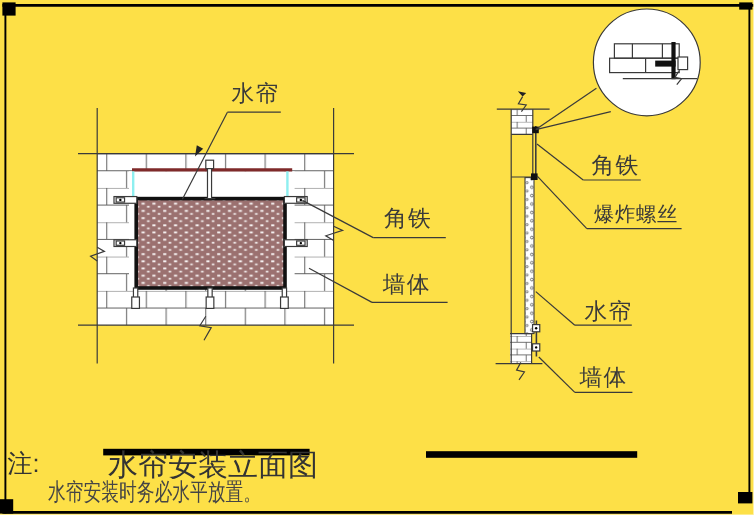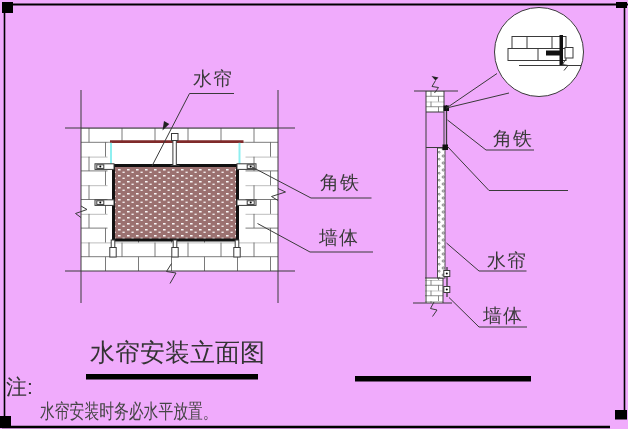--- a/index.html
+++ b/index.html
@@ -1,27 +1,27 @@
 <!DOCTYPE html>
 <html><head>
 <meta charset="utf-8">
 <style>
   html,body{margin:0;padding:0;background:#ffffff;}
   #stage{
-    position:relative;width:628px;height:429px;background:#f0abfc;overflow:hidden;
+    position:relative;width:628px;height:429px;background:#fde047;overflow:hidden;
     font-family:"Liberation Sans","DejaVu Sans",sans-serif;
   }
   #stage svg{position:absolute;left:0;top:0;}
   .lbl{
     position:absolute;color:#3a3a3a;line-height:1;white-space:nowrap;
     font-family:"Liberation Sans","DejaVu Sans",sans-serif;
   }
   .lbl-s{font-size:19px;letter-spacing:1px;}
   .lbl-bolt{font-size:17px;letter-spacing:0.5px;}
-  .title{font-size:25px;letter-spacing:0px;color:#333;}
+  .title{font-size:25px;letter-spacing:0px;color:#333;margin-top:36px;}
   .note-head{font-size:21px;color:#333;}
   .note-body{font-size:20px;color:#454545;transform:scaleX(0.74);transform-origin:left top;}
 </style>
 </head>
 <body>
 
 <div id="stage">
 
   <svg width="628" height="429" viewBox="0 0 628 429">
     <defs>
@@ -193,20 +193,21 @@
 
       <rect x="355" y="376" width="176" height="5.5" fill="#000" stroke="none"></rect>
     </g>
   </svg>
 
   <div class="lbl lbl-s" style="left:193px;top:69px;">水帘</div>
   <div class="lbl lbl-s" style="left:320px;top:173px;">角铁</div>
   <div class="lbl lbl-s" style="left:319px;top:228px;">墙体</div>
 
   <div class="lbl lbl-s" style="left:493px;top:129px;">角铁</div>
+  <div class="lbl lbl-bolt" style="left:495px;top:170px;">爆炸螺丝</div>
   <div class="lbl lbl-s" style="left:487px;top:251px;">水帘</div>
   <div class="lbl lbl-s" style="left:483px;top:306px;">墙体</div>
 
   <div class="lbl title" style="left:90px;top:340px;">水帘安装立面图</div>
 
   <div class="lbl note-head" style="left:6px;top:376px;">注:</div>
   <div class="lbl note-body" style="left:40px;top:401px;">水帘安装时务必水平放置。</div>
 
 </div>
 

